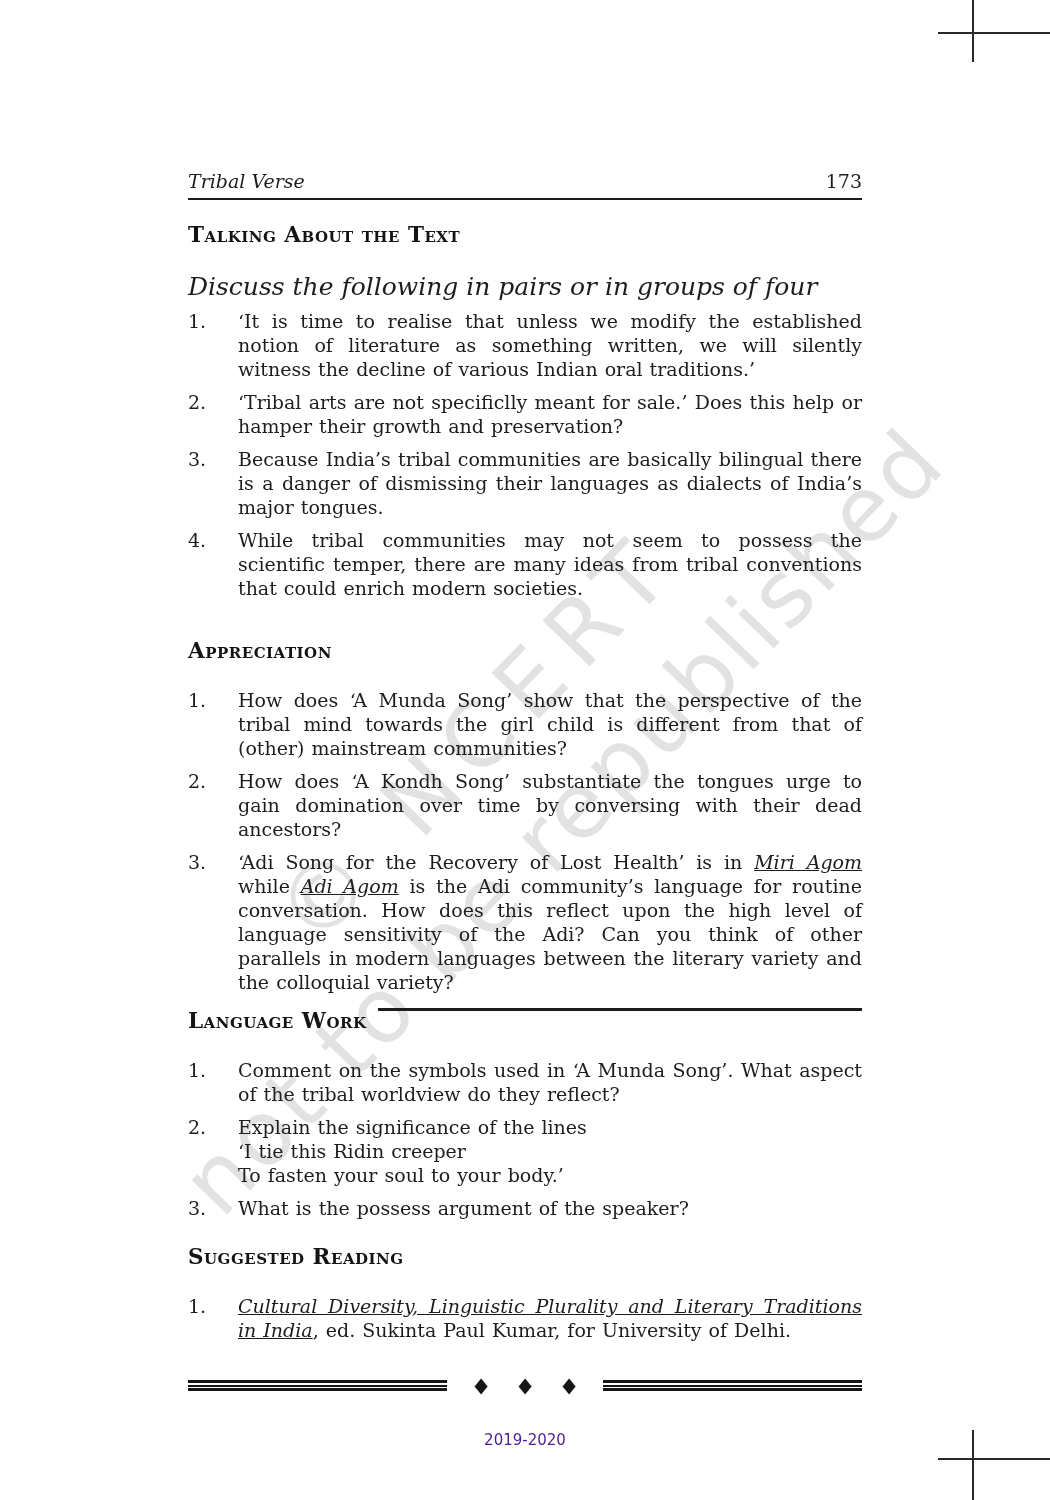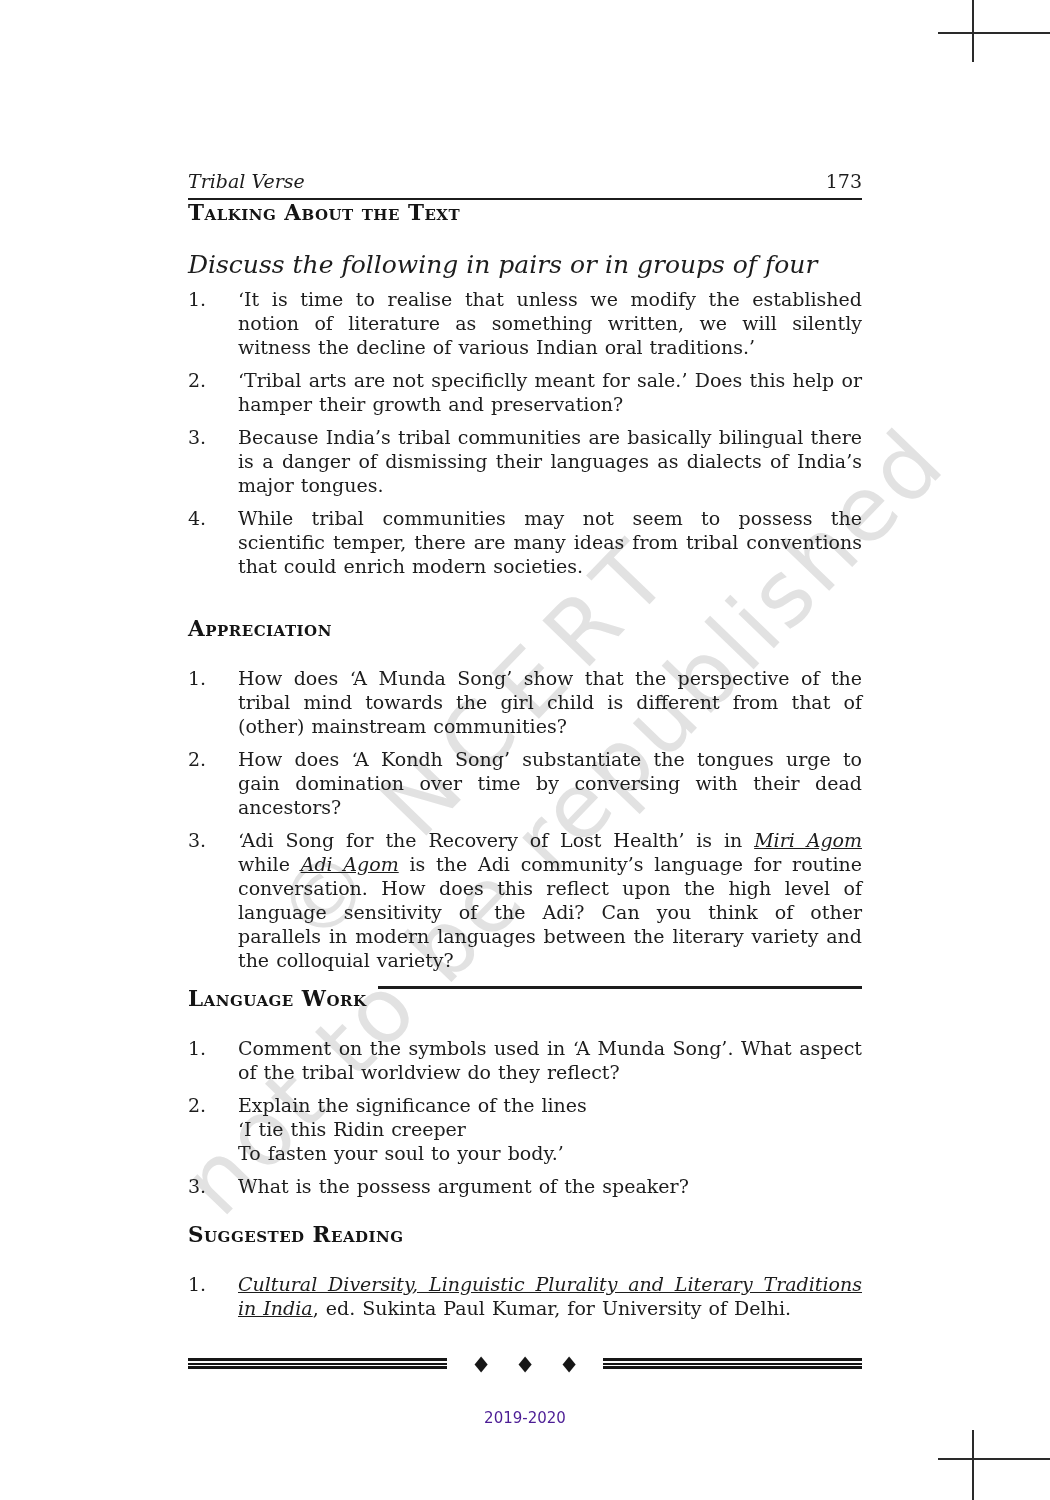--- a/index.html
+++ b/index.html
@@ -21,21 +21,21 @@
   .mark{position:absolute;background:#2a2a2a;z-index:2;}
   
   .content{position:absolute;left:188px;width:674px;top:170px;z-index:1;}
   .header-row{display:flex;justify-content:space-between;align-items:baseline;font-size:19px;}
   .book-title{font-style:italic;}
   .page-rule{height:2px;background:#1c1c1c;margin-top:6px;}
   .section-heading{
     font-variant:small-caps;font-weight:700;font-size:21.5px;
     letter-spacing:0.5px;color:#141414;line-height:26px;
   }
-  .sh-talking{margin-top:0;}
+  .sh-talking{margin-top:22px;}
   .sh-appreciation{margin-top:38px;}
   .sh-language{margin-top:14px;display:flex;}
   .sh-suggested{margin-top:24px;}
   .lw-rule{flex:1;height:2.5px;background:#1c1c1c;margin:0 0 5px 12px;}
   .intro{font-style:italic;font-size:25px;margin-top:27px;line-height:24px;}
   .qlist{margin-top:10px;}
   .qlist-gap{margin-top:24px;}
   .item{display:grid;grid-template-columns:50px 1fr;font-size:19px;line-height:24px;margin-bottom:9px;}
   .item .num{}
   .item .text{text-align:justify;word-spacing:1px;}

